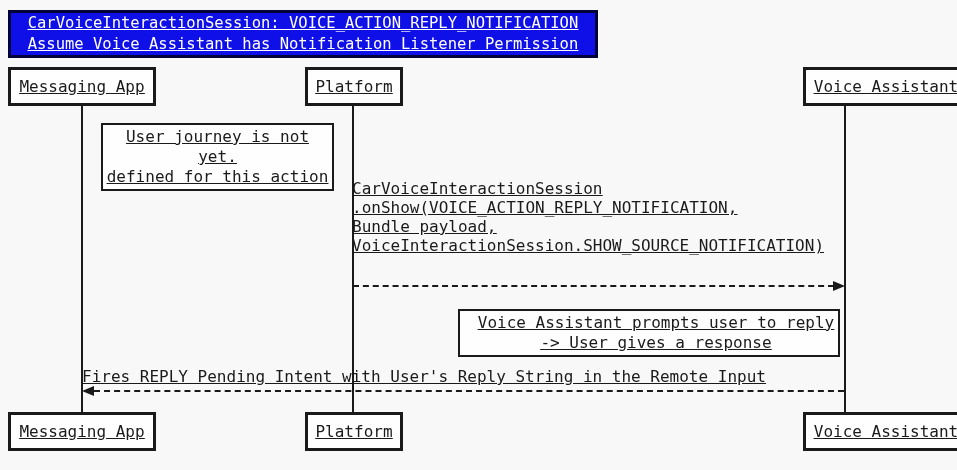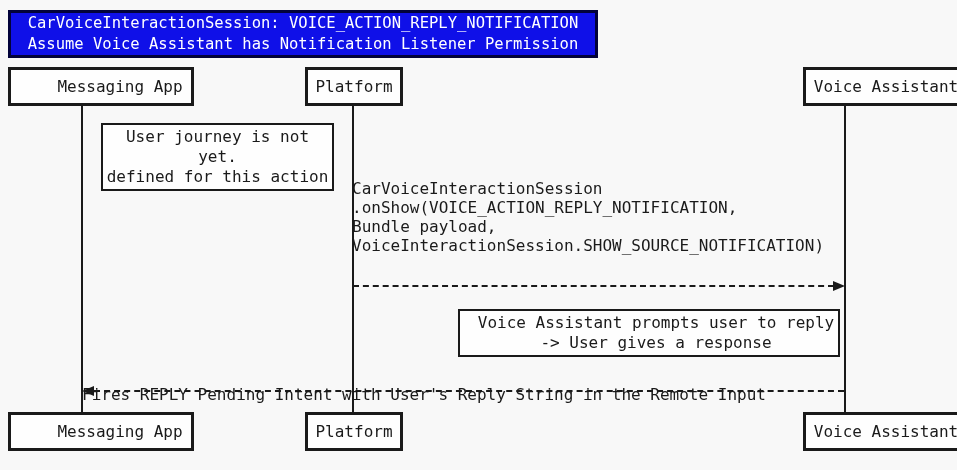--- a/index.html
+++ b/index.html
@@ -3,21 +3,21 @@
 <meta charset="utf-8">
 <style>
   :root {
     --bg: #f8f8f8;
     --ink: #1a1a1a;
     --box-fill: #fefefe;
     --title-fill: #0f10e8;
     --title-border: #02023a;
     --title-text: #ffffff;
   }
-  * { margin: 0; padding: 0; box-sizing: content-box; }
+  * { margin: 0; padding: 0; box-sizing: content-box; text-decoration: underline; }
   body {
     background: var(--bg);
     font-family: "DejaVu Sans Mono", "Liberation Mono", monospace;
     color: var(--ink);
   }
   .canvas {
     position: relative;
     width: 957px;
     height: 470px;
     background: var(--bg);
@@ -41,21 +41,21 @@
     height: 33px;
     background: var(--box-fill);
     border: 3px solid var(--ink);
     display: flex;
     align-items: center;
     justify-content: center;
     white-space: nowrap;
   }
   .row-top .participant { top: 67px; }
   .row-bottom .participant { top: 412px; }
-  .p-messaging { left: 8px;   width: 142px; padding-left: 38px; }
+  .p-messaging { left: 8px;   width: 142px; }
   .p-platform  { left: 305px; width: 92px;  }
   .p-voice     { left: 803px; width: 160px; }
   .lifeline {
     position: absolute;
     top: 106px;
     height: 306px;
     width: 2px;
     background: var(--ink);
   }
   .ll-messaging { left: 81px; }
@@ -71,21 +71,21 @@
     white-space: nowrap;
   }
   .note-1 { left: 101px; top: 123px; width: 229px; }
   .note-2 { left: 458px; top: 309px; width: 364px; padding-left: 14px; }
   .msg-label {
     position: absolute;
     text-align: left;
     white-space: nowrap;
   }
   .msg-1 { left: 352px; top: 179px; width: 494px; line-height: 19px; }
-  .msg-2 { left: 82px;  top: 385px; width: 702px; line-height: 19px; }
+  .msg-2 { left: 82px;  top: 367px; width: 702px; line-height: 19px; }
   .dashed-line {
     position: absolute;
     height: 0;
     border-top: 2px dashed var(--ink);
   }
   .line-1 { left: 353px; top: 285px; width: 481px; }
   .line-2 { left: 94px;  top: 390px; width: 750px; }
   .arrowhead {
     position: absolute;
     width: 0; height: 0;

